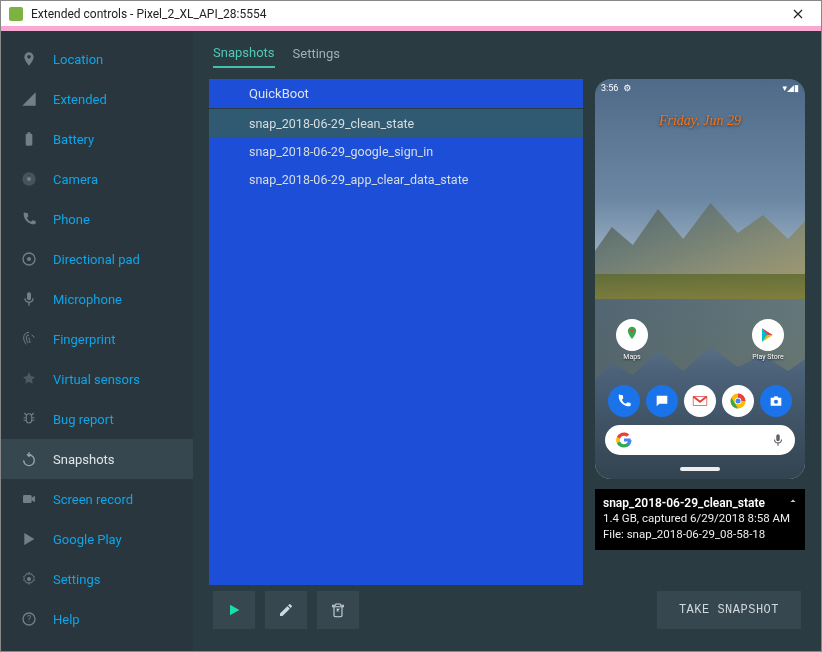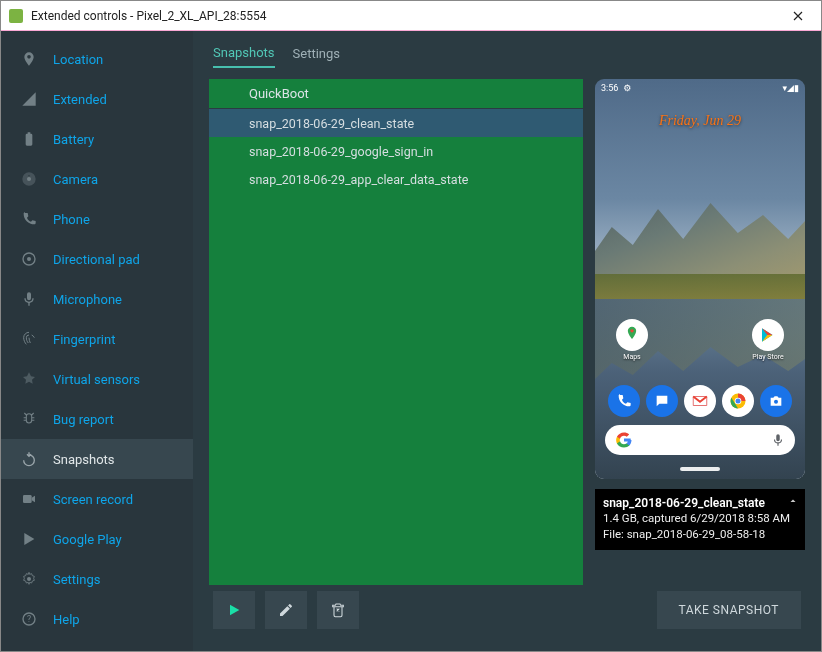--- a/index.html
+++ b/index.html
@@ -1,21 +1,21 @@
 <!DOCTYPE html>
 <html><head>
 <meta charset="utf-8">
 <style>
   * { box-sizing: border-box; margin: 0; padding: 0; }
   body { font-family: "Segoe UI", Roboto, Arial, sans-serif; background: #2b3b42; overflow: hidden; }
 
   .window { width: 822px; height: 652px; background: #fff; border: 1px solid #888; display: flex; flex-direction: column; }
 
   
-  .titlebar { height: 30px; background: #fff; display: flex; align-items: center; padding: 0 0 0 8px; border-bottom: 1px solid #f9a8d4; }
+  .titlebar { height: 30px; background: #fff; display: flex; align-items: center; padding: 0 0 0 8px; border-bottom: 5px solid #f9a8d4; }
   .titlebar .app-icon { width: 14px; height: 14px; background: #7cb342; border-radius: 2px; margin-right: 8px; }
   .titlebar .title { font-size: 12px; color: #222; flex: 1; }
   .titlebar .win-btn { width: 46px; height: 29px; display: flex; align-items: center; justify-content: center; cursor: pointer; }
   .titlebar .win-btn svg { stroke: #222; }
 
   
   .body { flex: 1; display: flex; background: #2b3b42; }
 
   
   .sidebar { width: 192px; background: #29363d; display: flex; flex-direction: column; padding-top: 8px; }
@@ -28,28 +28,28 @@
   
   .main { flex: 1; display: flex; flex-direction: column; padding: 10px 16px 16px 16px; background: #2b3b42; }
 
   .tabs { display: flex; gap: 18px; padding-left: 4px; height: 30px; align-items: center; }
   .tab { font-size: 13px; color: #9fb0b6; padding-bottom: 6px; cursor: pointer; }
   .tab.active { color: #51c7b6; border-bottom: 2px solid #47bfae; }
 
   .content-row { flex: 1; display: flex; gap: 12px; margin-top: 8px; min-height: 0; }
 
   
-  .snap-panel { flex: 1; background: #15803d; display: flex; flex-direction: column; }
+  .snap-panel { flex: 1; background: #1d4ed8; display: flex; flex-direction: column; }
   .snap-header { height: 30px; display: flex; align-items: center; padding-left: 40px; color: #dbe3e6; font-size: 13px; border-bottom: 1px solid #2b3b42; }
   .snap-item { height: 28px; display: flex; align-items: center; padding-left: 40px; color: #d6dee1; font-size: 12.5px; cursor: pointer; }
   .snap-item.selected { background: #2f5a72; }
 
   
   .preview-col { width: 210px; display: flex; flex-direction: column; }
-  .phone-preview { width: 210px; height: 400px; border-radius: 9px; overflow: hidden; position: relative; }
+  .phone-preview { width: 210px; height: 400px; border-radius: 16px; overflow: hidden; position: relative; }
 
   
   .phone-sky { position:absolute; inset:0; background: linear-gradient(#4f6a88 0%, #6b87a3 30%, #9db1c4 45%, #c7d3de 55%, #c7d3de 55%); }
   .phone-mountains { position:absolute; bottom:180px; width:100%; height:120px; background:
      linear-gradient(160deg, #4b5a5f 0%, #6a7a75 40%, #8c8f75 70%, #a79c6d 100%);
      clip-path: polygon(0 60%, 8% 40%, 18% 55%, 30% 25%, 42% 50%, 55% 20%, 68% 45%, 80% 30%, 92% 50%, 100% 35%, 100% 100%, 0 100%);
   }
   .phone-trees { position:absolute; bottom:150px; width:100%; height:55px; background:linear-gradient(#5e6a2f,#7c7a35,#a88b3d); opacity:.85; }
   .phone-lake { position:absolute; bottom:0; width:100%; height:180px; background: linear-gradient(#6f8aa2 0%, #4c6279 40%, #334350 100%); }
   .reflection { position:absolute; bottom:100px; width:100%; height:80px; background:
@@ -76,21 +76,21 @@
   
   .info-panel { margin-top: 10px; background:#000; color:#eee; font-size:11.5px; padding:6px 8px 8px 8px; line-height:1.35; position:relative; }
   .info-panel .name { font-weight:600; font-size:12px; color:#fff; }
   .info-panel .chev { position:absolute; right:6px; top:6px; }
 
   
   .bottombar { height: 50px; display:flex; align-items:center; padding: 0 4px; }
   .icon-btn { width:42px; height:38px; background:#37474f; display:flex; align-items:center; justify-content:center; margin-right:10px; cursor:pointer; }
   .icon-btn svg { fill:#cfd8dc; }
   .icon-btn.play svg { fill:#1adfa7; }
-  .take-btn { margin-left:auto; padding: 0 22px; height:38px; background:#37474f; color:#cfd8dc; font-size:12px; letter-spacing:.5px; display:flex; align-items:center; cursor:pointer; }
+  .take-btn { margin-left:auto; padding: 0 22px; height:38px; background:#37474f; color:#cfd8dc; font-size:12px; letter-spacing:.5px; display:flex; align-items:center; cursor:pointer;font-family:Liberation Mono, monospace; }
 </style>
 </head>
 <body>
 
 <div class="window">
 
   <div class="titlebar">
     <div class="app-icon"></div>
     <div class="title">Extended controls - Pixel_2_XL_API_28:5554</div>
     <div class="win-btn">

